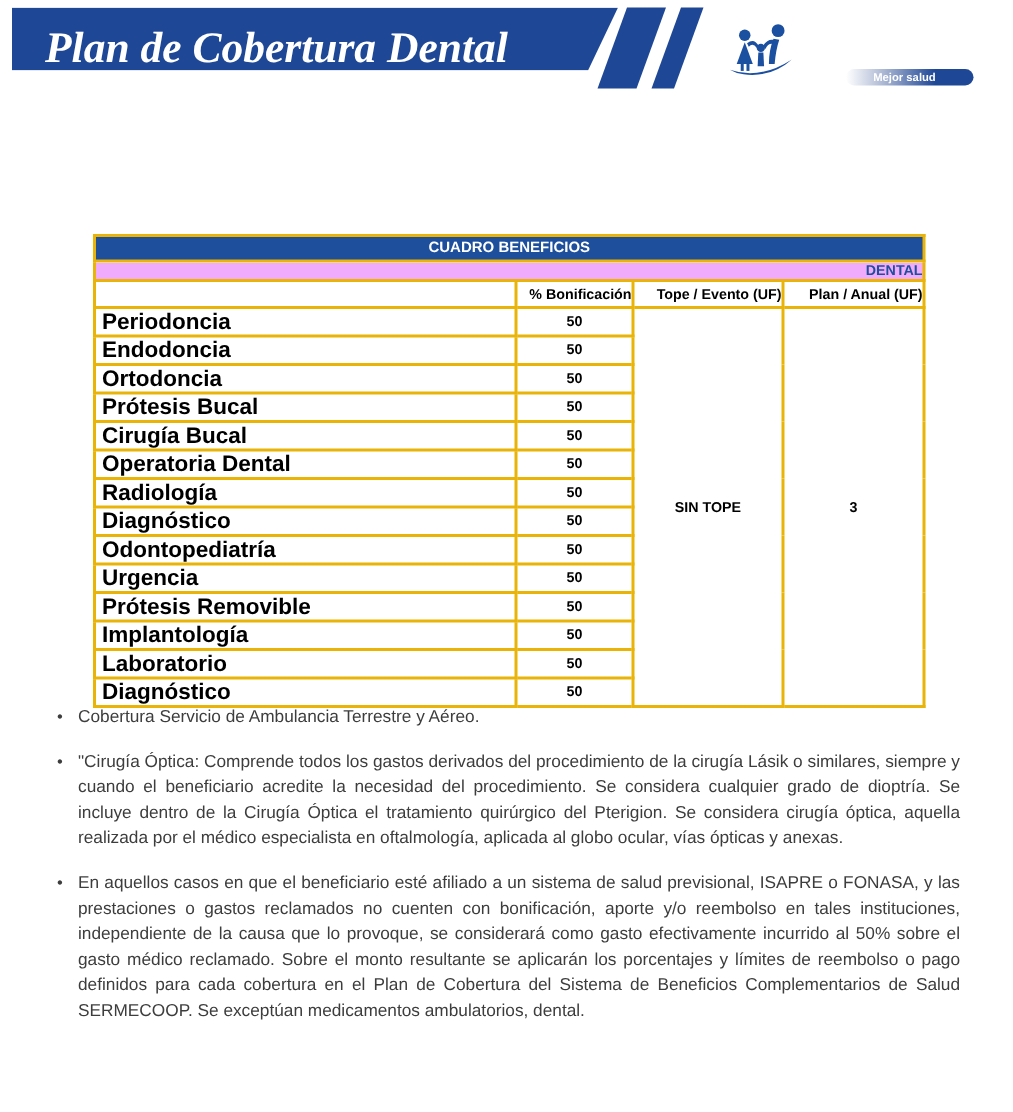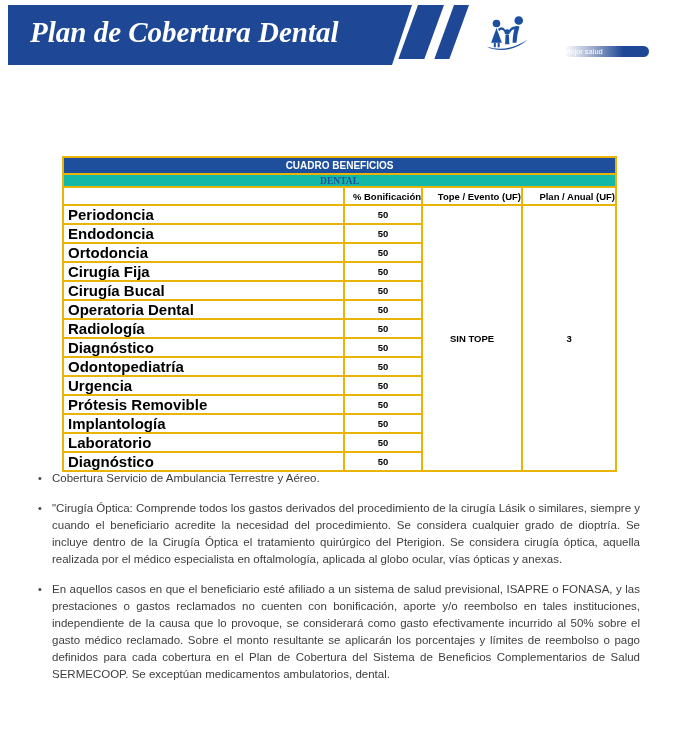--- a/index.html
+++ b/index.html
@@ -4,21 +4,21 @@
 <style>
   * { margin:0; padding:0; box-sizing:border-box; }
   html,body { background:#ffffff; }
   .page {
     position:relative; width:675px; height:741px; background:#ffffff; overflow:hidden;
     font-family:"Liberation Sans", sans-serif;
   }
 
   
   .banner-main {
-    position:absolute; left:8px; top:5px; width:404px; height:60px;
+    position:absolute; left:8px; top:5px; width:404px; height:42px;
     background:#1e4796;
     clip-path:polygon(0 0, 100% 0, calc(100% - 20px) 100%, 0 100%);
   }
   .banner-title {
     font-family:"Liberation Serif", serif;
     font-style:italic; font-weight:bold;
     color:#ffffff; font-size:29px; line-height:54px; padding-left:22px;
     white-space:nowrap;
   }
   .stripe { position:absolute; top:5px; height:54px; background:#1e4796;
@@ -29,39 +29,39 @@
   
   .logo-icon { position:absolute; left:485px; top:12px; }
   .logo-brand {
     position:absolute; left:528px; top:16px;
     color:#1b4f9f; font-weight:bold; font-size:25px; letter-spacing:-0.5px;
   }
   .logo-tagline {
     position:absolute; left:564px; top:46px; width:85px; height:11px;
     border-radius:6px;
     background:linear-gradient(to right, #ffffff 0%, #aab6d2 30%, #1e4796 70%);
-    color:#ffffff; font-size:7.5px; font-weight:normal;
-    text-align:left; line-height:11px; padding-right:7px;
+    color:#ffffff; font-size:7.5px; font-weight:bold;
+    text-align:center; line-height:11px; padding-right:7px;
   }
 
   
   .table-wrap { position:absolute; left:62px; top:156px; }
   table.benefits {
     border-collapse:collapse; table-layout:fixed; width:553px;
     font-family:"Liberation Sans", sans-serif;
   }
   table.benefits td { border:2px solid #eab308; overflow:hidden; }
   table.benefits { border:2px solid #000000; }
   tr.t-title td {
     background:#1d4f9c; color:#ffffff; font-weight:bold; font-size:10px;
     text-align:center; height:17px;
   }
   tr.t-section td {
-    background:#14b8a6; color:#1d4f9c; font-weight:bold; font-size:9.5px;
-    text-align:center; height:13px;font-family:Liberation Serif, serif;
+    background:#f0abfc; color:#1d4f9c; font-weight:bold; font-size:9.5px;
+    text-align:right; height:13px;
   }
   tr.t-cols td {
     font-weight:bold; font-size:9.5px; text-align:right; height:18px; color:#000;
   }
   td.lbl {
     font-weight:bold; font-size:15px; color:#000; padding-left:4px; height:13.6px;
   }
   td.val { font-weight:bold; font-size:9.5px; color:#000; text-align:center; }
   td.merged { font-weight:bold; font-size:9.5px; color:#000; text-align:center; vertical-align:middle; }
   .w0 { width:281px; } .w1 { width:78px; } .w2 { width:100px; } .w3 { width:94px; }
@@ -140,21 +140,21 @@
           </tr>
           <tr>
             <td class="lbl">Endodoncia</td>
             <td class="val">50</td>
           </tr>
           <tr>
             <td class="lbl">Ortodoncia</td>
             <td class="val">50</td>
           </tr>
           <tr>
-            <td class="lbl">Cirugía Fija</td>
+            <td class="lbl">Prótesis Bucal</td>
             <td class="val">50</td>
           </tr>
           <tr>
             <td class="lbl">Cirugía Bucal</td>
             <td class="val">50</td>
           </tr>
           <tr>
             <td class="lbl">Operatoria Dental</td>
             <td class="val">50</td>
           </tr>

